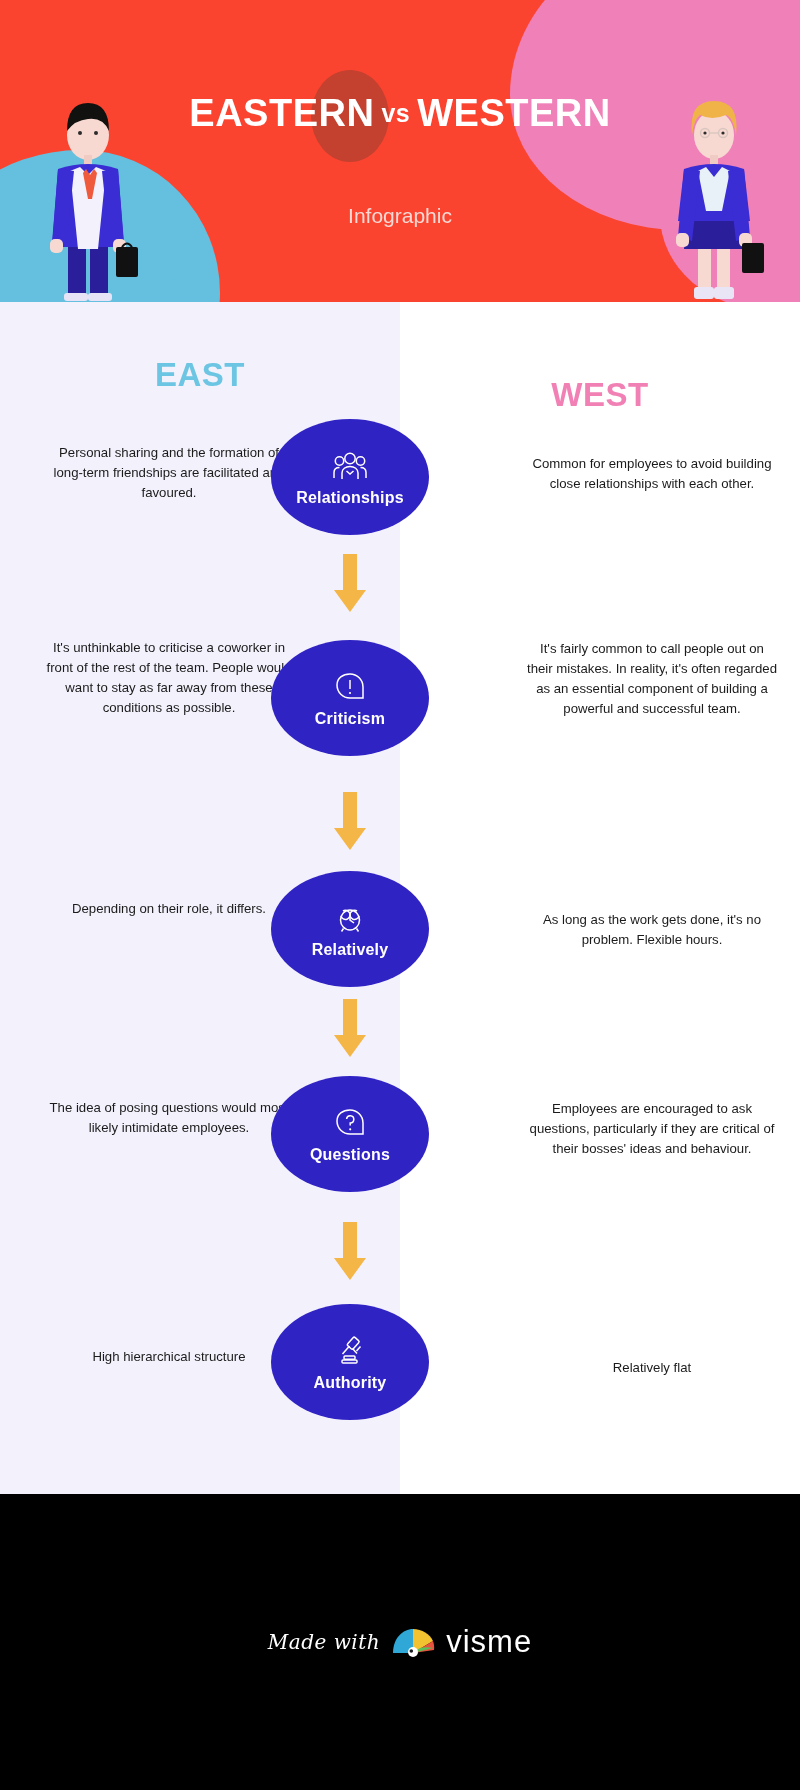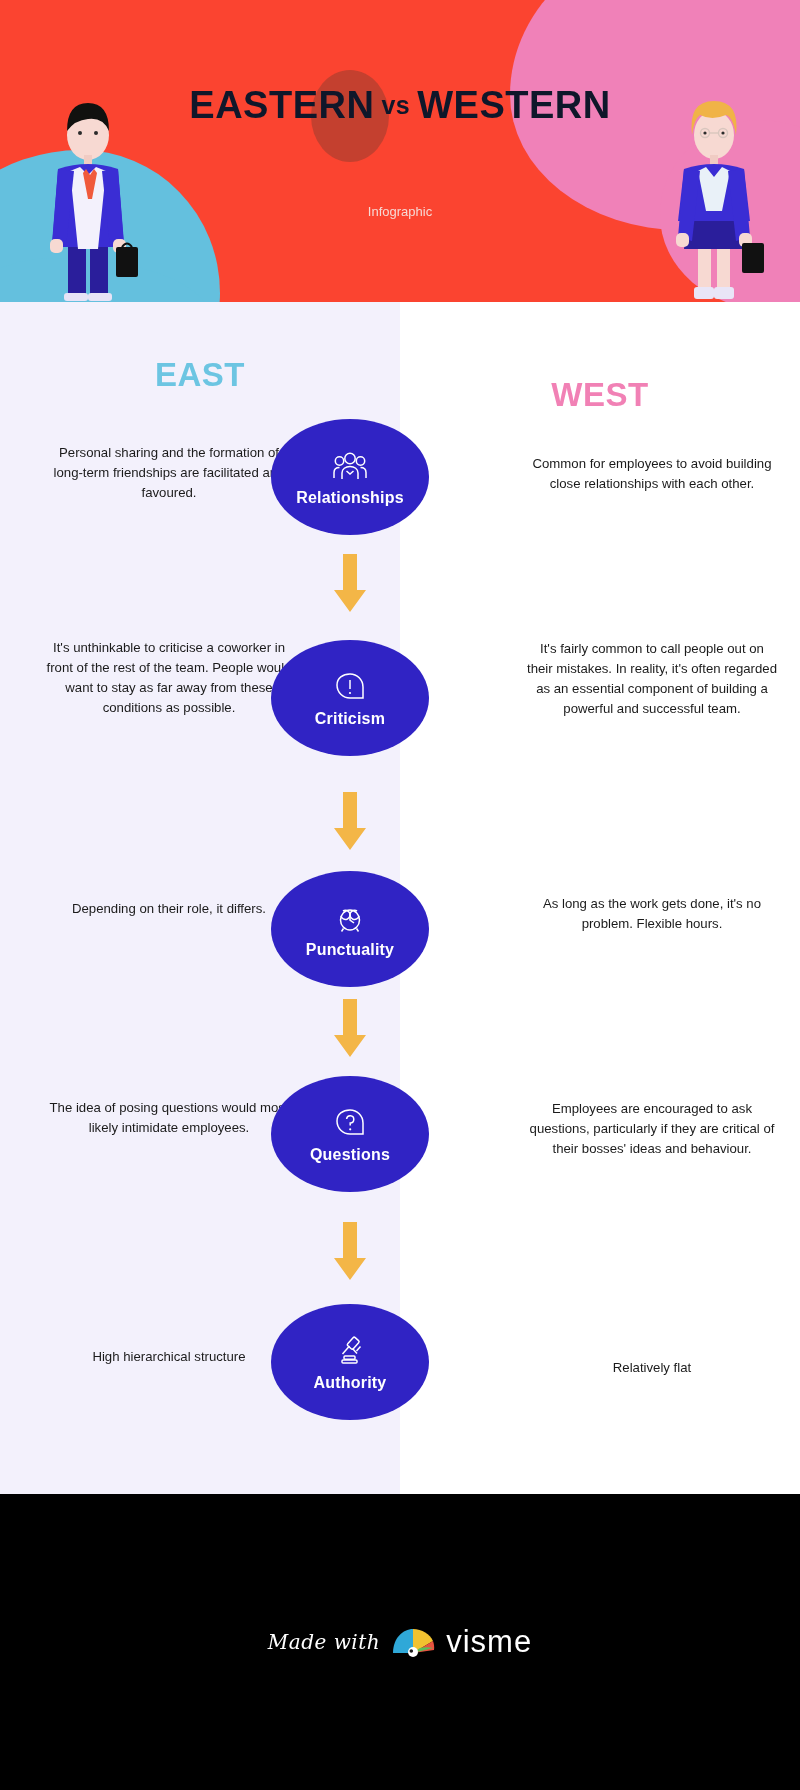--- a/index.html
+++ b/index.html
@@ -51,23 +51,23 @@
   }
   .vs-circle {
     position:absolute;
     left:311px; top:70px;
     width:78px; height:92px;
     background:#C4402F;
     border-radius:50%;
   }
   .title-main {
     position:absolute;
-    top:84px; left:0; width:800px;
-    text-align:center;
-    color:#0f172a;
+    top:92px; left:0; width:800px;
+    text-align:center;
+    color:#ffffff;
     font-size:38px;
     font-weight:bold;
     letter-spacing:0.5px;
     z-index:3;
     white-space:nowrap;
   }
   .title-main .vs {
     font-size:25px;
     font-weight:bold;
     padding:0 7px;
@@ -81,21 +81,21 @@
     color:#ffffff;
     font-size:22px;
     font-weight:bold;
     z-index:3;
   }
   .title-sub2 {
     position:absolute;
     top:204px; left:0; width:800px;
     text-align:center;
     color:#F6D9D4;
-    font-size:13px;
+    font-size:21px;
     font-weight:normal;
     z-index:3;
   }
 
   
   .person { position:absolute; bottom:0; z-index:2; }
   .person.left  { left:28px;  }
   .person.right { right:26px; }
 
   
@@ -312,23 +312,23 @@
       <span class="node-icon">
         <svg width="32" height="32" viewBox="0 0 32 32" fill="none" stroke="#ffffff" stroke-width="1.5">
           <ellipse cx="16" cy="18" rx="9.5" ry="10"></ellipse>
           <path d="M9 9 a4.6 4.6 0 1 1 -2 5"></path>
           <path d="M23 9 a4.6 4.6 0 1 0 2 5"></path>
           <path d="M16 12.5 v5.5 l4 3"></path>
           <line x1="9.5" y1="26.5" x2="7.5" y2="29.5"></line>
           <line x1="22.5" y1="26.5" x2="24.5" y2="29.5"></line>
         </svg>
       </span>
-      <span class="node-label">Punctuality</span>
-    </div>
-    <div class="side-text west" style="top:12px;">As long as the work gets done, it's no problem. Flexible hours.</div>
+      <span class="node-label">Relatively</span>
+    </div>
+    <div class="side-text west" style="top:28px;">As long as the work gets done, it's no problem. Flexible hours.</div>
   </div>
 
   <svg class="arrow" style="top:697px;" viewBox="0 0 38 62">
     <path d="M12 0 h14 v36 h9 l-16 22 l-16 -22 h9 z" fill="#F3B647"></path>
   </svg>
 
   <div class="row" style="top:774px;">
     <div class="side-text east" style="top:22px;">The idea of posing questions would most likely intimidate employees.</div>
     <div class="node" style="top:0;">
       <span class="node-icon">

